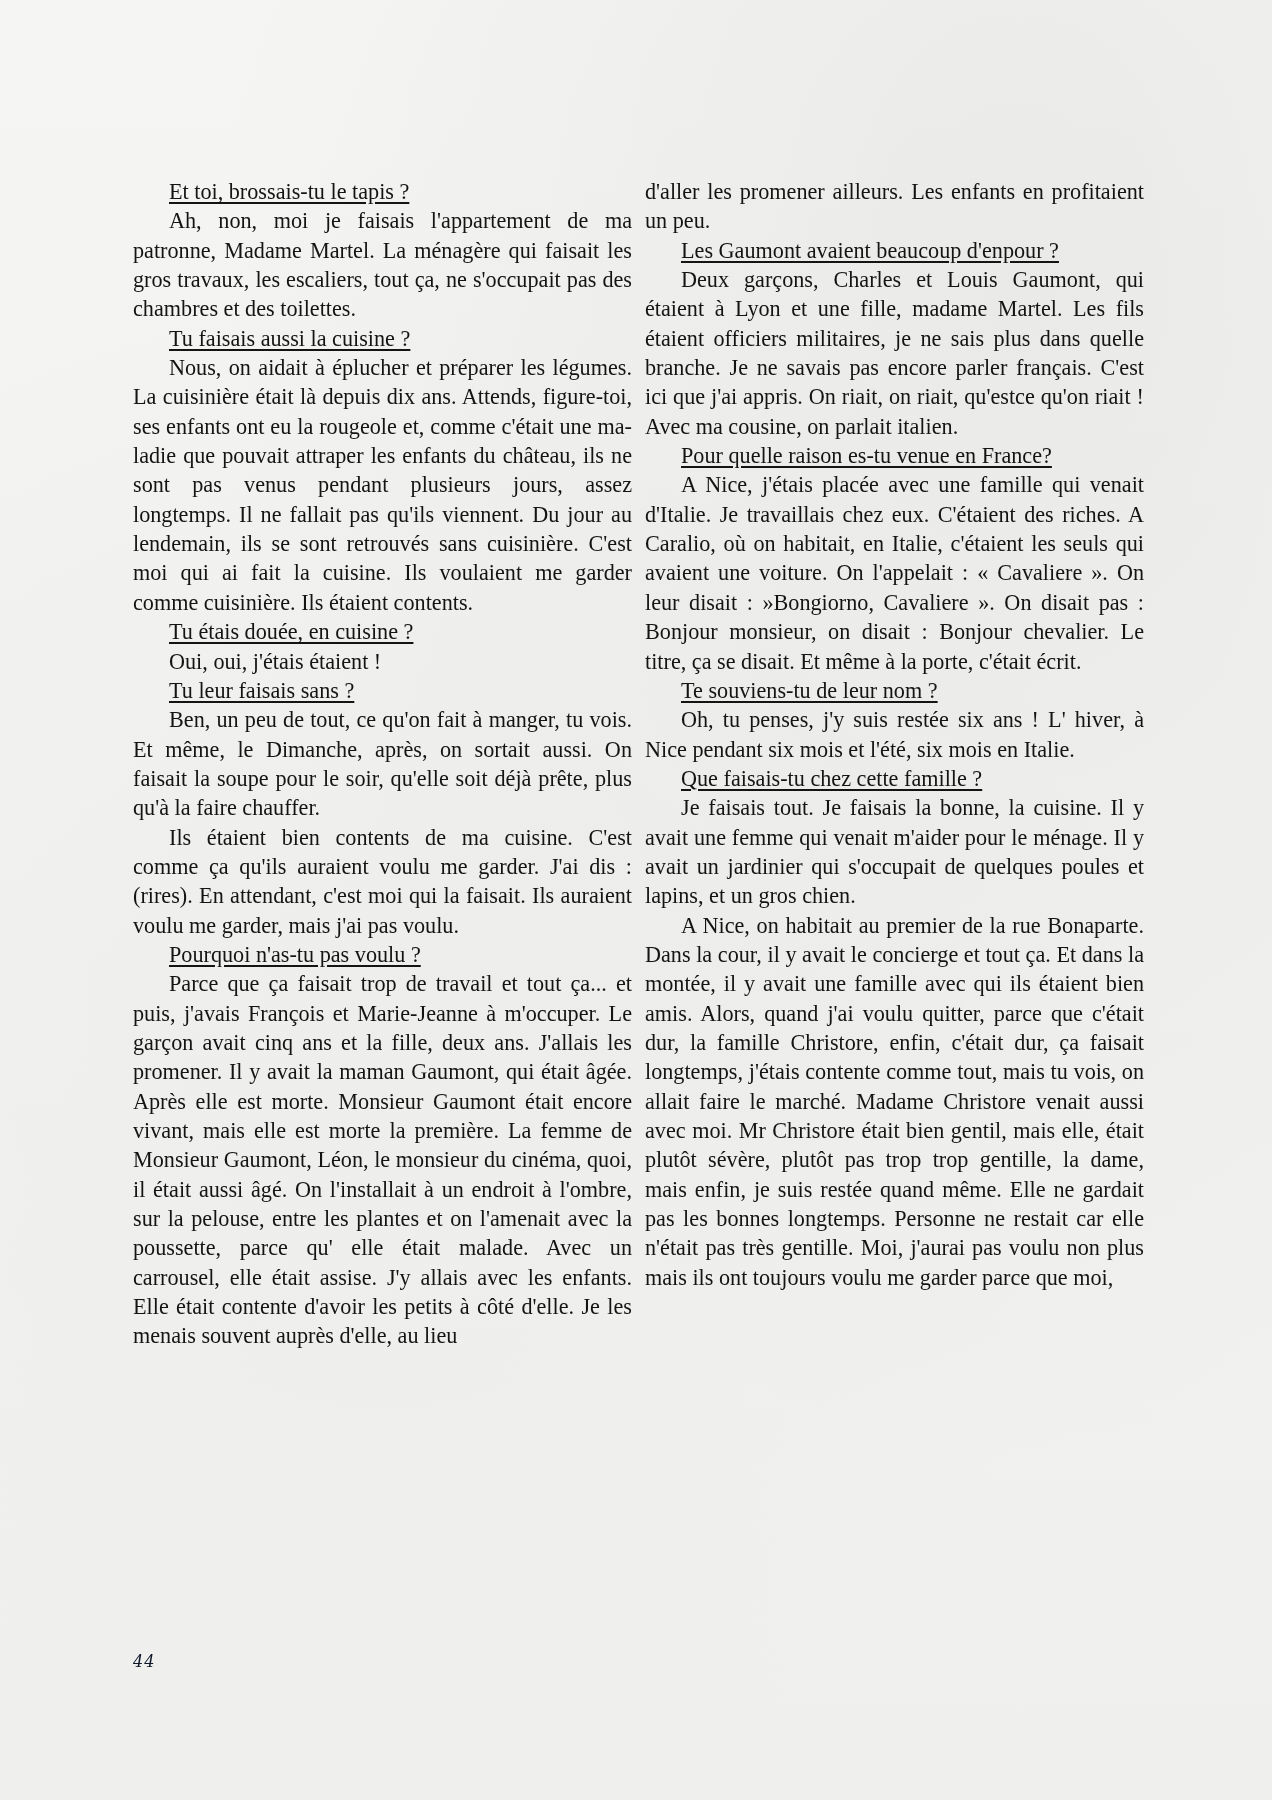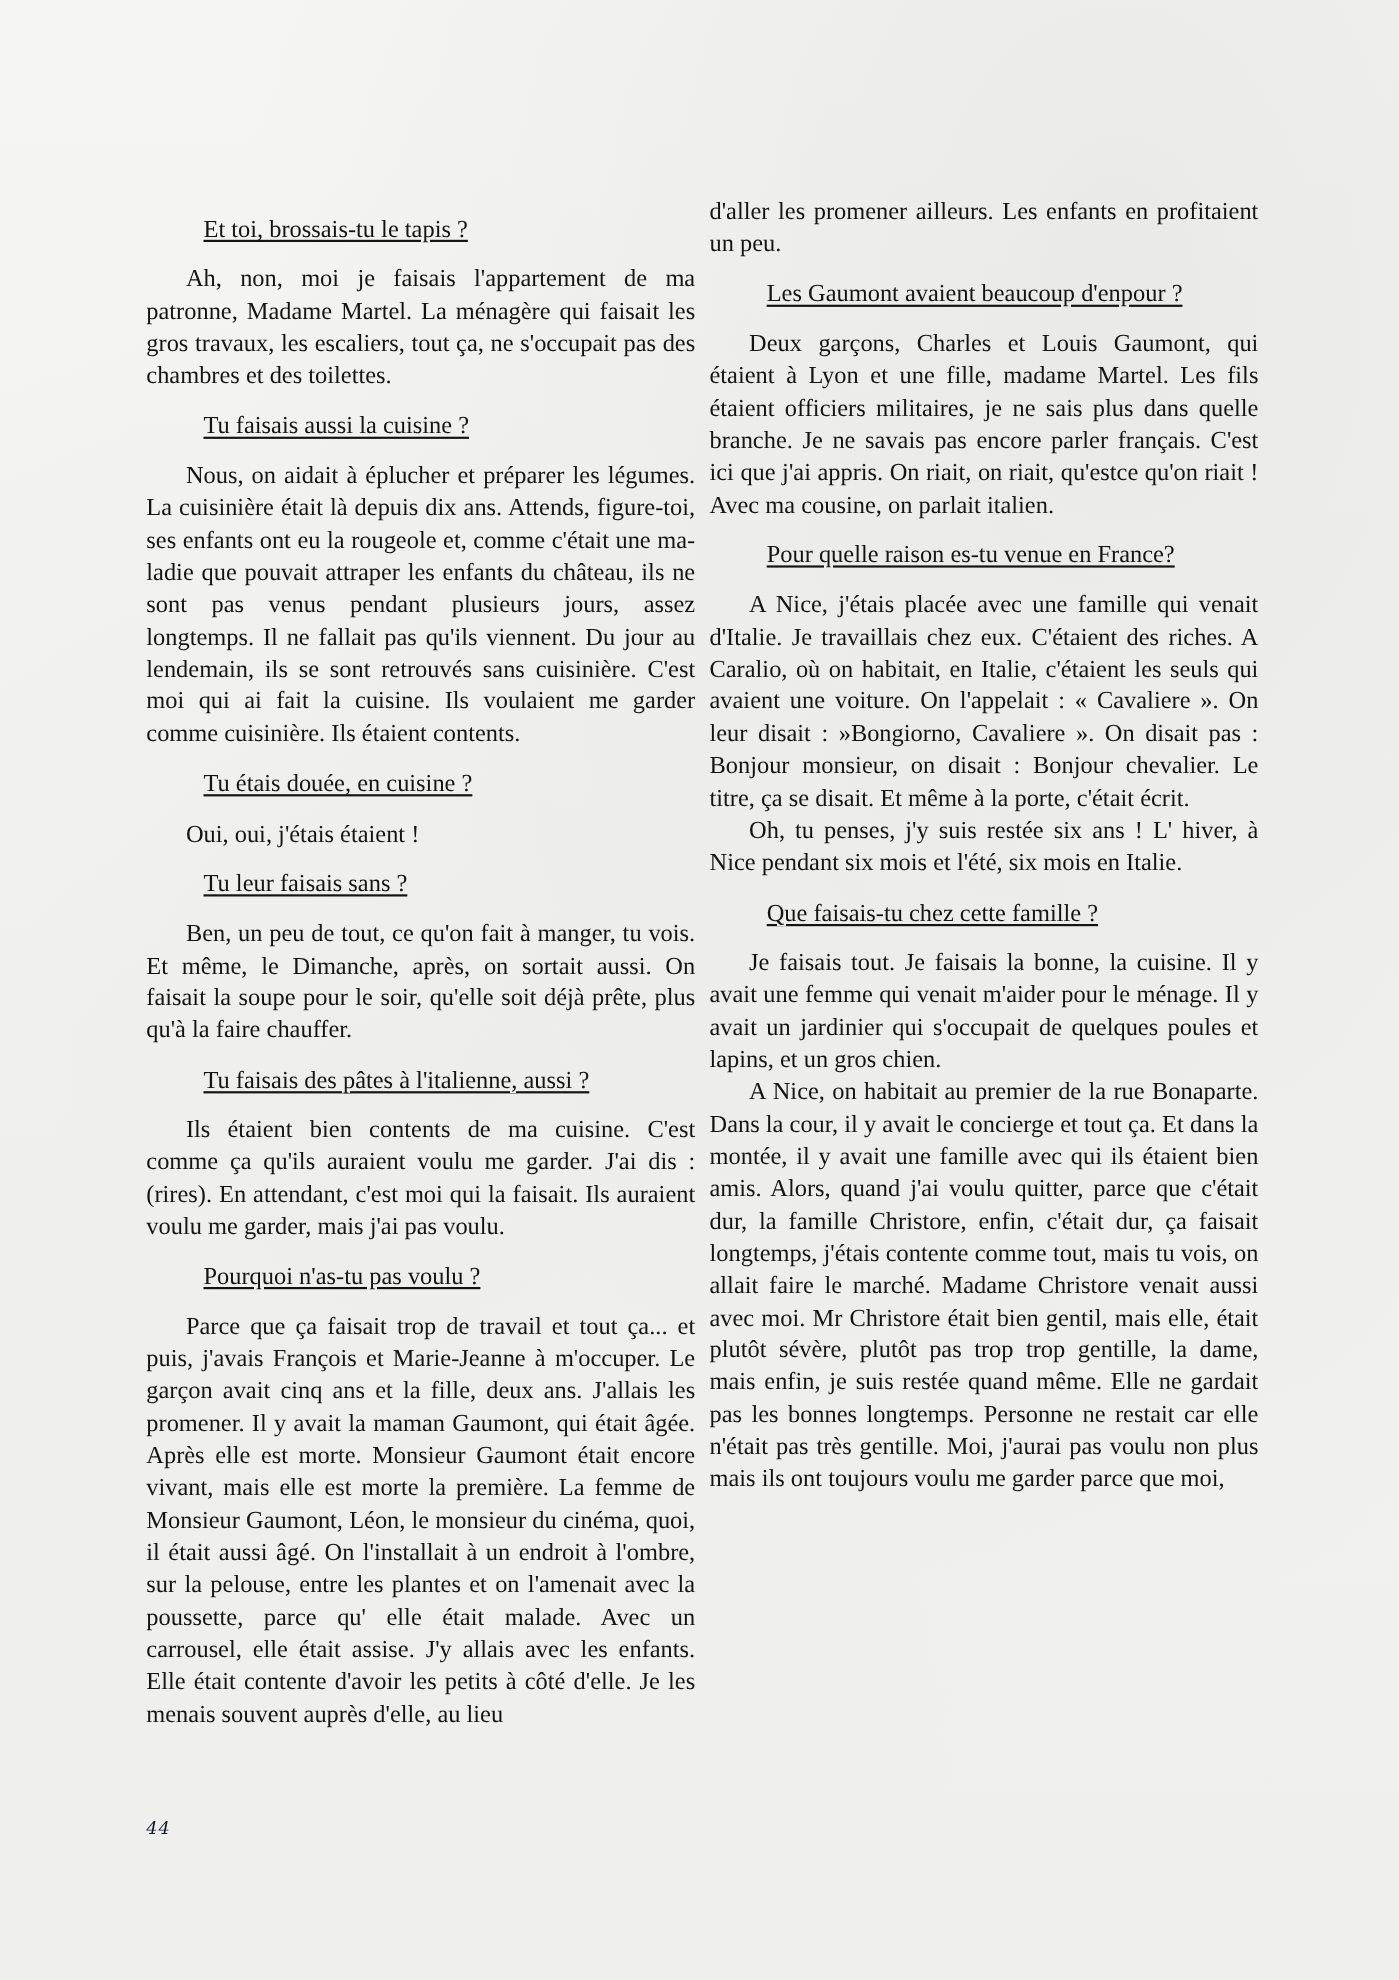--- a/index.html
+++ b/index.html
@@ -33,21 +33,21 @@
       hyphens: manual;
     }
     .col-left { left: 133px; }
     .col-right { left: 645px; }
     .para {
       margin: 0;
       text-indent: 0;
     }
     .para.indent { text-indent: 36px; }
     .question {
-      margin: 16px;
+      margin: 0;
       text-indent: 36px;
       text-align: left;
     }
     .question span {
       text-decoration: underline;
       text-decoration-thickness: 1.5px;
       text-underline-offset: 3px;
     }
     .question.justify { text-align: justify; text-align-last: left; }
     .page-number {
@@ -68,31 +68,31 @@
 
 <div class="column col-left">
   <p class="question"><span>Et toi, brossais-tu le tapis ?</span></p>
   <p class="para indent">Ah, non, moi je faisais l'appartement de ma patronne, Madame Martel. La ména­gère qui faisait les gros travaux, les esca­liers, tout ça, ne s'occupait pas des cham­bres et des toilettes.</p>
   <p class="question"><span>Tu faisais aussi la cuisine ?</span></p>
   <p class="para indent">Nous, on aidait à éplucher et préparer les légumes. La cuisinière était là depuis dix ans. Attends, figure-toi, ses enfants ont eu la rougeole et, comme c'était une ma­ladie que pouvait attraper les enfants du château, ils ne sont pas venus pendant plu­sieurs jours, assez longtemps. Il ne fallait pas qu'ils viennent. Du jour au lendemain, ils se sont retrouvés sans cuisinière. C'est moi qui ai fait la cuisine. Ils voulaient me garder comme cuisinière. Ils étaient contents.</p>
   <p class="question"><span>Tu étais douée, en cuisine ?</span></p>
   <p class="para indent">Oui, oui, j'étais étaient !</p>
   <p class="question"><span>Tu leur faisais sans ?</span></p>
   <p class="para indent">Ben, un peu de tout, ce qu'on fait à man­ger, tu vois. Et même, le Dimanche, après, on sortait aussi. On faisait la soupe pour le soir, qu'elle soit déjà prête, plus qu'à la faire chauffer.</p>
-  <p class="question"><span>Tu faisais des pâtes à l'italienne, aussi ?</span></p>
   <p class="para indent">Ils étaient bien contents de ma cuisine. C'est comme ça qu'ils auraient voulu me garder. J'ai dis :  (rires). En attendant, c'est moi qui la faisait. Ils auraient voulu me garder, mais j'ai pas voulu.</p>
   <p class="question"><span>Pourquoi n'as-tu pas voulu ?</span></p>
   <p class="para indent">Parce que ça faisait trop de travail et tout ça... et puis, j'avais François et Marie-Jeanne à m'occuper. Le garçon avait cinq ans et la fille, deux ans. J'allais les prome­ner. Il y avait la maman Gaumont, qui était âgée. Après elle est morte. Monsieur Gau­mont était encore vivant, mais elle est mor­te la première. La femme de Monsieur Gau­mont, Léon, le monsieur du  cinéma, quoi, il était aussi âgé. On l'installait à un endroit à l'ombre, sur la pelouse, entre les plantes et on l'amenait avec la poussette, parce qu' elle était malade. Avec un carrousel, elle était assise. J'y allais avec les enfants. Elle était contente d'avoir les petits à côté d'elle. Je les menais souvent auprès d'elle, au lieu</p>
 </div>
 
 <div class="column col-right">
   <p class="para">d'aller les promener ailleurs. Les enfants en profitaient un peu.</p>
   <p class="question justify"><span>Les Gaumont avaient beaucoup d'en­pour ?</span></p>
   <p class="para indent">Deux garçons, Charles et Louis Gau­mont, qui étaient à Lyon et une fille, ma­dame Martel. Les fils étaient officiers mili­taires, je ne sais plus dans quelle branche. Je ne savais pas encore parler français. C'est ici que j'ai appris. On riait, on riait, qu'est­ce qu'on riait ! Avec ma cousine, on parlait italien.</p>
   <p class="question"><span>Pour quelle raison es-tu  venue en France?</span></p>
   <p class="para indent">A Nice, j'étais placée avec une famille qui venait d'Italie. Je travaillais chez eux. C'étaient des riches. A Caralio, où on habi­tait, en Italie, c'étaient les seuls qui avaient une voiture. On l'appelait : « Cavaliere ». On leur disait : »Bongiorno, Cavaliere ». On disait pas : Bonjour monsieur, on disait : Bonjour chevalier. Le titre, ça se disait. Et même à la porte, c'était écrit.</p>
+  <p class="question"><span>Te souviens-tu de leur nom ?</span></p>
   <p class="para indent">Oh, tu penses, j'y suis restée six ans ! L' hiver, à Nice pendant  six mois et l'été, six mois en Italie.</p>
   <p class="question"><span>Que faisais-tu chez cette famille ?</span></p>
   <p class="para indent">Je faisais tout. Je faisais la bonne, la cui­sine. Il y avait une femme qui venait m'ai­der pour le ménage. Il y avait un jardinier qui s'occupait de quelques poules et lapins, et un gros chien.</p>
   <p class="para indent">A Nice, on habitait au premier de la rue Bonaparte. Dans la cour, il y avait le con­cierge et tout ça. Et dans la montée, il y avait une famille avec qui ils étaient bien amis. Alors, quand j'ai voulu quitter, parce que c'était dur, la famille Christore, enfin, c'était dur, ça faisait longtemps, j'étais con­tente comme tout, mais tu vois, on allait faire le marché. Madame Christore venait aussi avec moi. Mr Christore était bien gentil, mais elle, était plutôt sévère, plutôt pas trop trop gentille, la dame, mais enfin, je suis restée quand même. Elle ne gardait pas les bonnes longtemps. Personne ne restait car elle n'était pas très gentille. Moi, j'aurai pas voulu non plus mais ils ont toujours voulu me garder parce que moi,</p>
 </div>
 
 <div class="page-number">44</div>
 
 </body></html>

